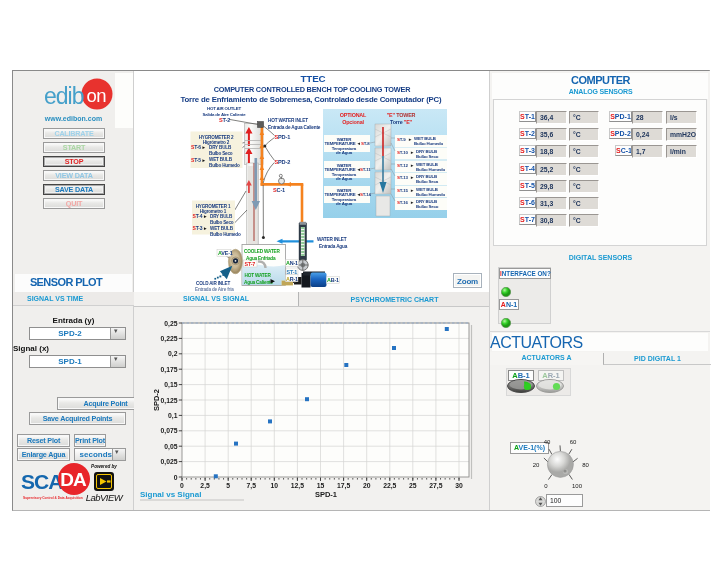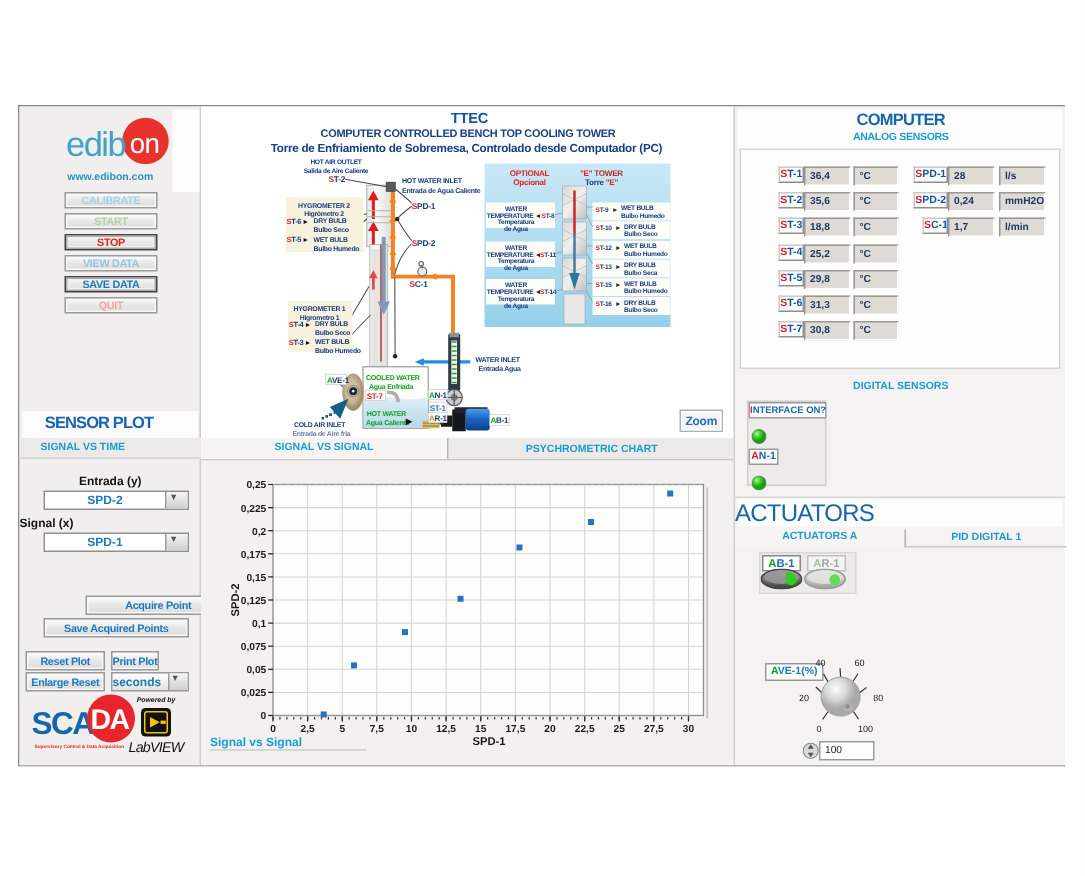--- a/index.html
+++ b/index.html
@@ -53,23 +53,23 @@
   <div class="abs" style="left:16px;top:284px;width:97px;height:13px;background:#fff;border:1px solid #8f8f8f;">
      <div style="position:absolute;left:0;top:0;width:80px;text-align:center;font-size:8px;font-weight:bold;color:#1b79bd;line-height:11px;">SPD-1</div>
      <div style="position:absolute;right:0;top:0;width:15px;height:11px;background:linear-gradient(#f5f5f5,#cfcfcd);border-left:1px solid #999;">
         <span style="position:absolute;left:3px;top:-1px;font-size:7px;color:#555;">▾</span>
       </div>
   </div>
   <div class="lbtn" style="left:16px;top:326px;width:97px;height:13px;color:#1b79bd;line-height:12px;margin-left:28px;">Acquire Point</div>
   <div class="lbtn" style="left:16px;top:341px;width:97px;height:13px;color:#1b79bd;line-height:12px;">Save Acquired Points</div>
   <div class="lbtn" style="left:4px;top:363px;width:53px;height:13px;color:#1b79bd;line-height:12px;">Reset Plot</div>
   <div class="lbtn" style="left:61px;top:363px;width:32px;height:13px;color:#1b79bd;line-height:12px;">Print Plot</div>
-  <div class="lbtn" style="left:4px;top:377px;width:53px;height:13px;color:#1b79bd;line-height:12px;">Enlarge Reset</div>
+  <div class="lbtn" style="left:4px;top:377px;width:53px;height:13px;color:#1b79bd;line-height:12px;">Enlarge Agua</div>
   <div class="abs" style="left:61px;top:377px;width:52px;height:13px;background:linear-gradient(#ffffff,#e4e4e2);border:1px solid #9a9a9a;">
-     <div style="position:absolute;left:0;top:0;width:37px;text-align:left;font-size:8px;font-weight:bold;color:#1b79bd;line-height:11px;">seconds</div>
+     <div style="position:absolute;left:0;top:0;width:37px;text-align:right;font-size:8px;font-weight:bold;color:#1b79bd;line-height:11px;">seconds</div>
      <div style="position:absolute;right:0;top:0;width:13px;height:11px;background:linear-gradient(#f5f5f5,#cfcfcd);border-left:1px solid #999;">
         <span style="position:absolute;left:2px;top:-1px;font-size:7px;color:#555;">▾</span>
       </div>
   </div>
 
   <div class="abs" style="left:8px;top:391px;width:80px;height:46px;"><svg width="80" height="46" style="font-family:'Liberation Sans',sans-serif;">
 <text x="0" y="27" font-size="21" font-weight="bold" fill="#1467ae" letter-spacing="-1">SCA</text>
 <circle cx="53" cy="17" r="16" fill="#e8252a"></circle>
 <text x="52" y="24" font-size="19" font-weight="bold" fill="#fff" text-anchor="middle" letter-spacing="-1">DA</text>
 <text x="2" y="36.5" font-size="3.2" fill="#e8252a" font-weight="bold">Supervisory Control &amp; Data Acquisition</text>

